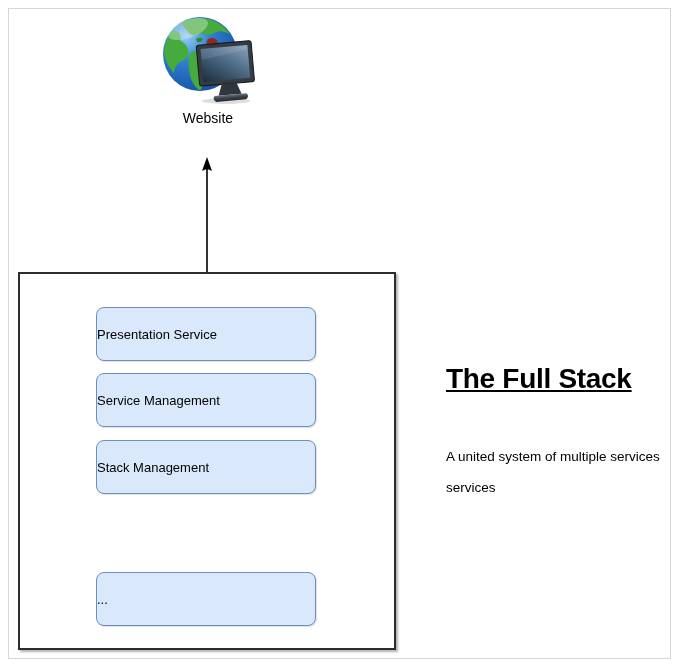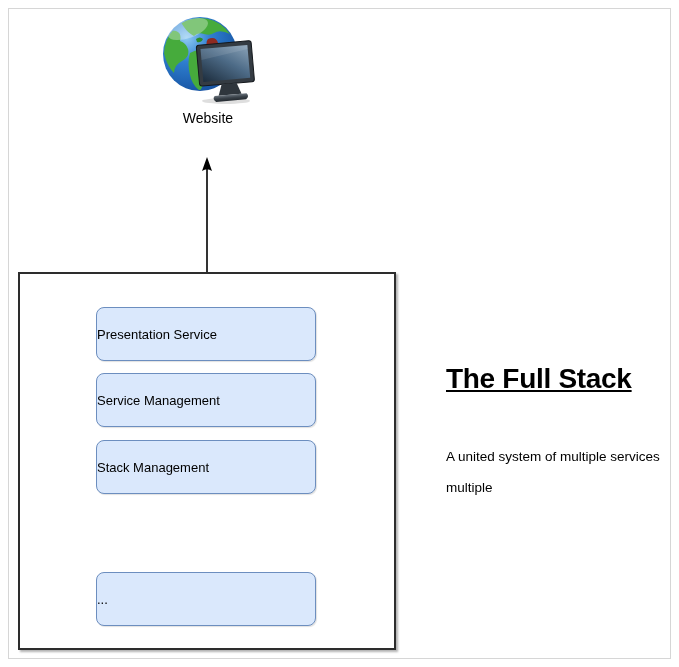--- a/index.html
+++ b/index.html
@@ -148,16 +148,16 @@
       <span>Stack Management</span>
     </div>
     <div class="service-box sb-5">
       <span>...</span>
     </div>
   </div>
 
   <h1 class="panel-title">The Full Stack</h1>
   <div class="panel-desc">
     <div>A united system of multiple services</div>
-    <div>multiple</div>
+    <div>services</div>
   </div>
 
 </div>
 
 </body></html>

